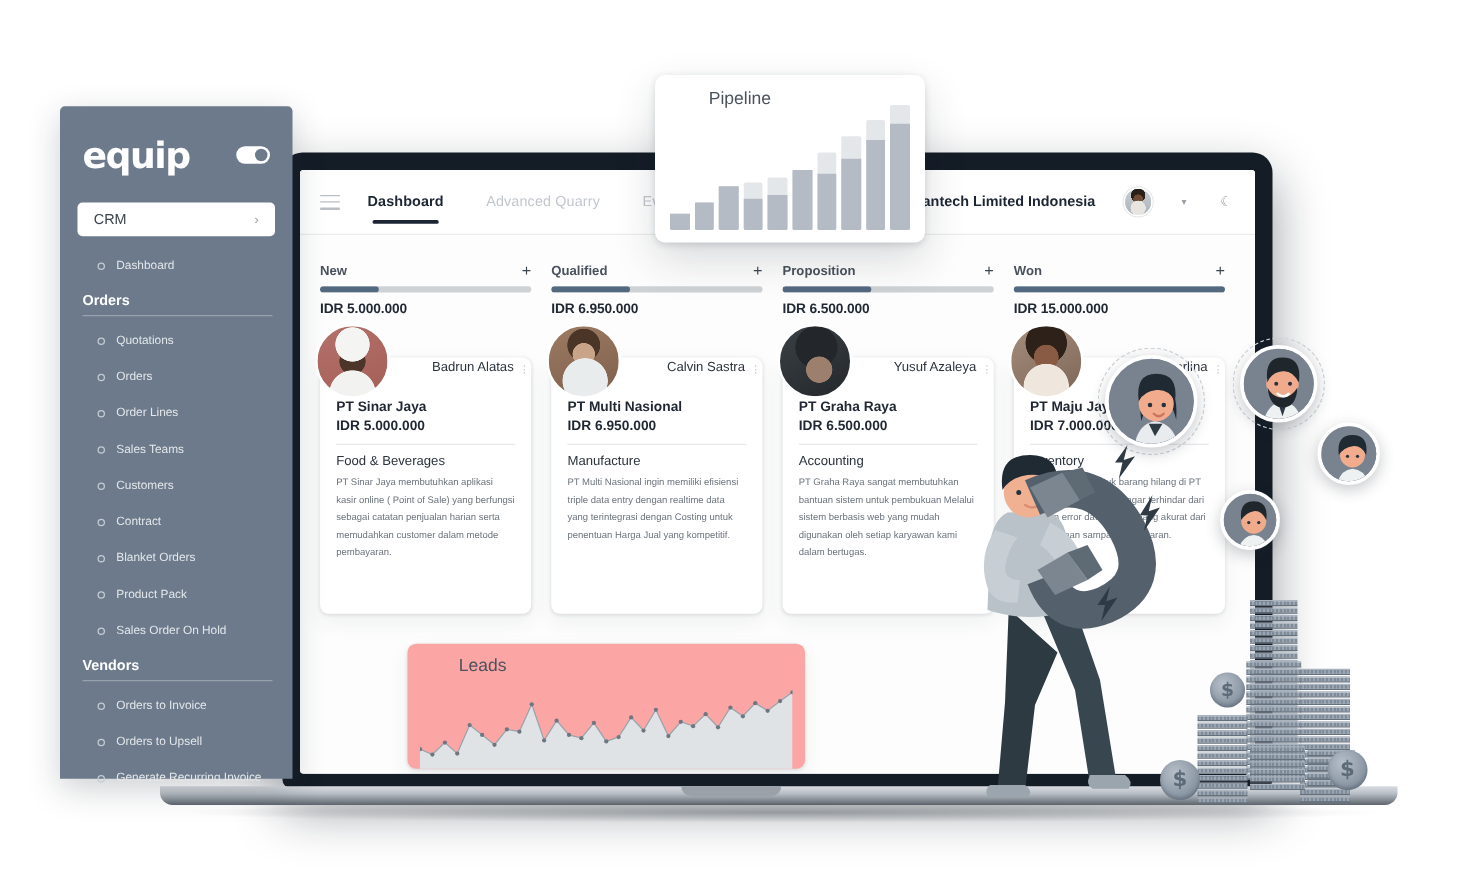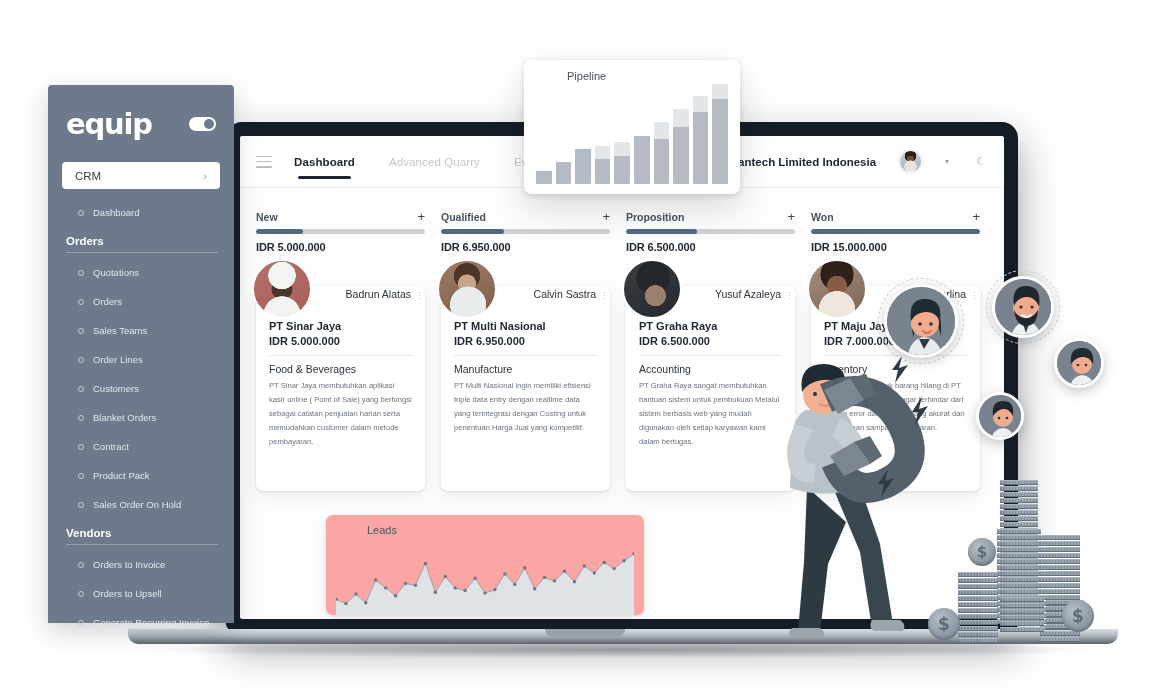--- a/index.html
+++ b/index.html
@@ -107,21 +107,21 @@
   .card-cat { font-size:10.5px; color:#2b333d; margin-bottom:4px;}
   .card-desc { font-size:7.6px; color:#6b737c; line-height:1.85;}
 
   
   .leads-card {
     position:absolute; left:86px; top:379px; width:318px; height:100px;
     background:#fca5a5; border-radius:7px;
     box-shadow:0 1px 3px rgba(40,50,62,.13), 0 6px 16px rgba(40,50,62,.07);
     padding:9px 10px; overflow:hidden;
   }
-  .chart-label { font-size:11px; color:#4a525b;padding-left:31px; }
+  .chart-label { font-size:14px; color:#4a525b;padding-left:31px; }
 
   
   .pipeline-card {
     position:absolute; left:524px; top:60px; width:216px; height:134px;
     background:#fff; border-radius:8px;
     box-shadow:0 2px 6px rgba(30,40,52,.15), 0 14px 34px rgba(30,40,52,.16);
     padding:10px 12px; z-index:30;
   }
   .bars { position:absolute; left:12px; right:12px; bottom:10px; height:100px;
           display:flex; align-items:flex-end; gap:4px; }
@@ -439,37 +439,37 @@
       <div class="sb-item">
           <span class="ring"></span>
           <span class="lbl">Quotations</span>
         </div>
       <div class="sb-item">
           <span class="ring"></span>
           <span class="lbl">Orders</span>
         </div>
       <div class="sb-item">
           <span class="ring"></span>
+          <span class="lbl">Order Lines</span>
+        </div>
+      <div class="sb-item">
+          <span class="ring"></span>
           <span class="lbl">Sales Teams</span>
         </div>
       <div class="sb-item">
           <span class="ring"></span>
-          <span class="lbl">Order Lines</span>
-        </div>
-      <div class="sb-item">
-          <span class="ring"></span>
           <span class="lbl">Customers</span>
         </div>
       <div class="sb-item">
           <span class="ring"></span>
+          <span class="lbl">Contract</span>
+        </div>
+      <div class="sb-item">
+          <span class="ring"></span>
           <span class="lbl">Blanket Orders</span>
-        </div>
-      <div class="sb-item">
-          <span class="ring"></span>
-          <span class="lbl">Contract</span>
         </div>
       <div class="sb-item">
           <span class="ring"></span>
           <span class="lbl">Product Pack</span>
         </div>
       <div class="sb-item">
           <span class="ring"></span>
           <span class="lbl">Sales Order  On Hold</span>
         </div>
     </div>

